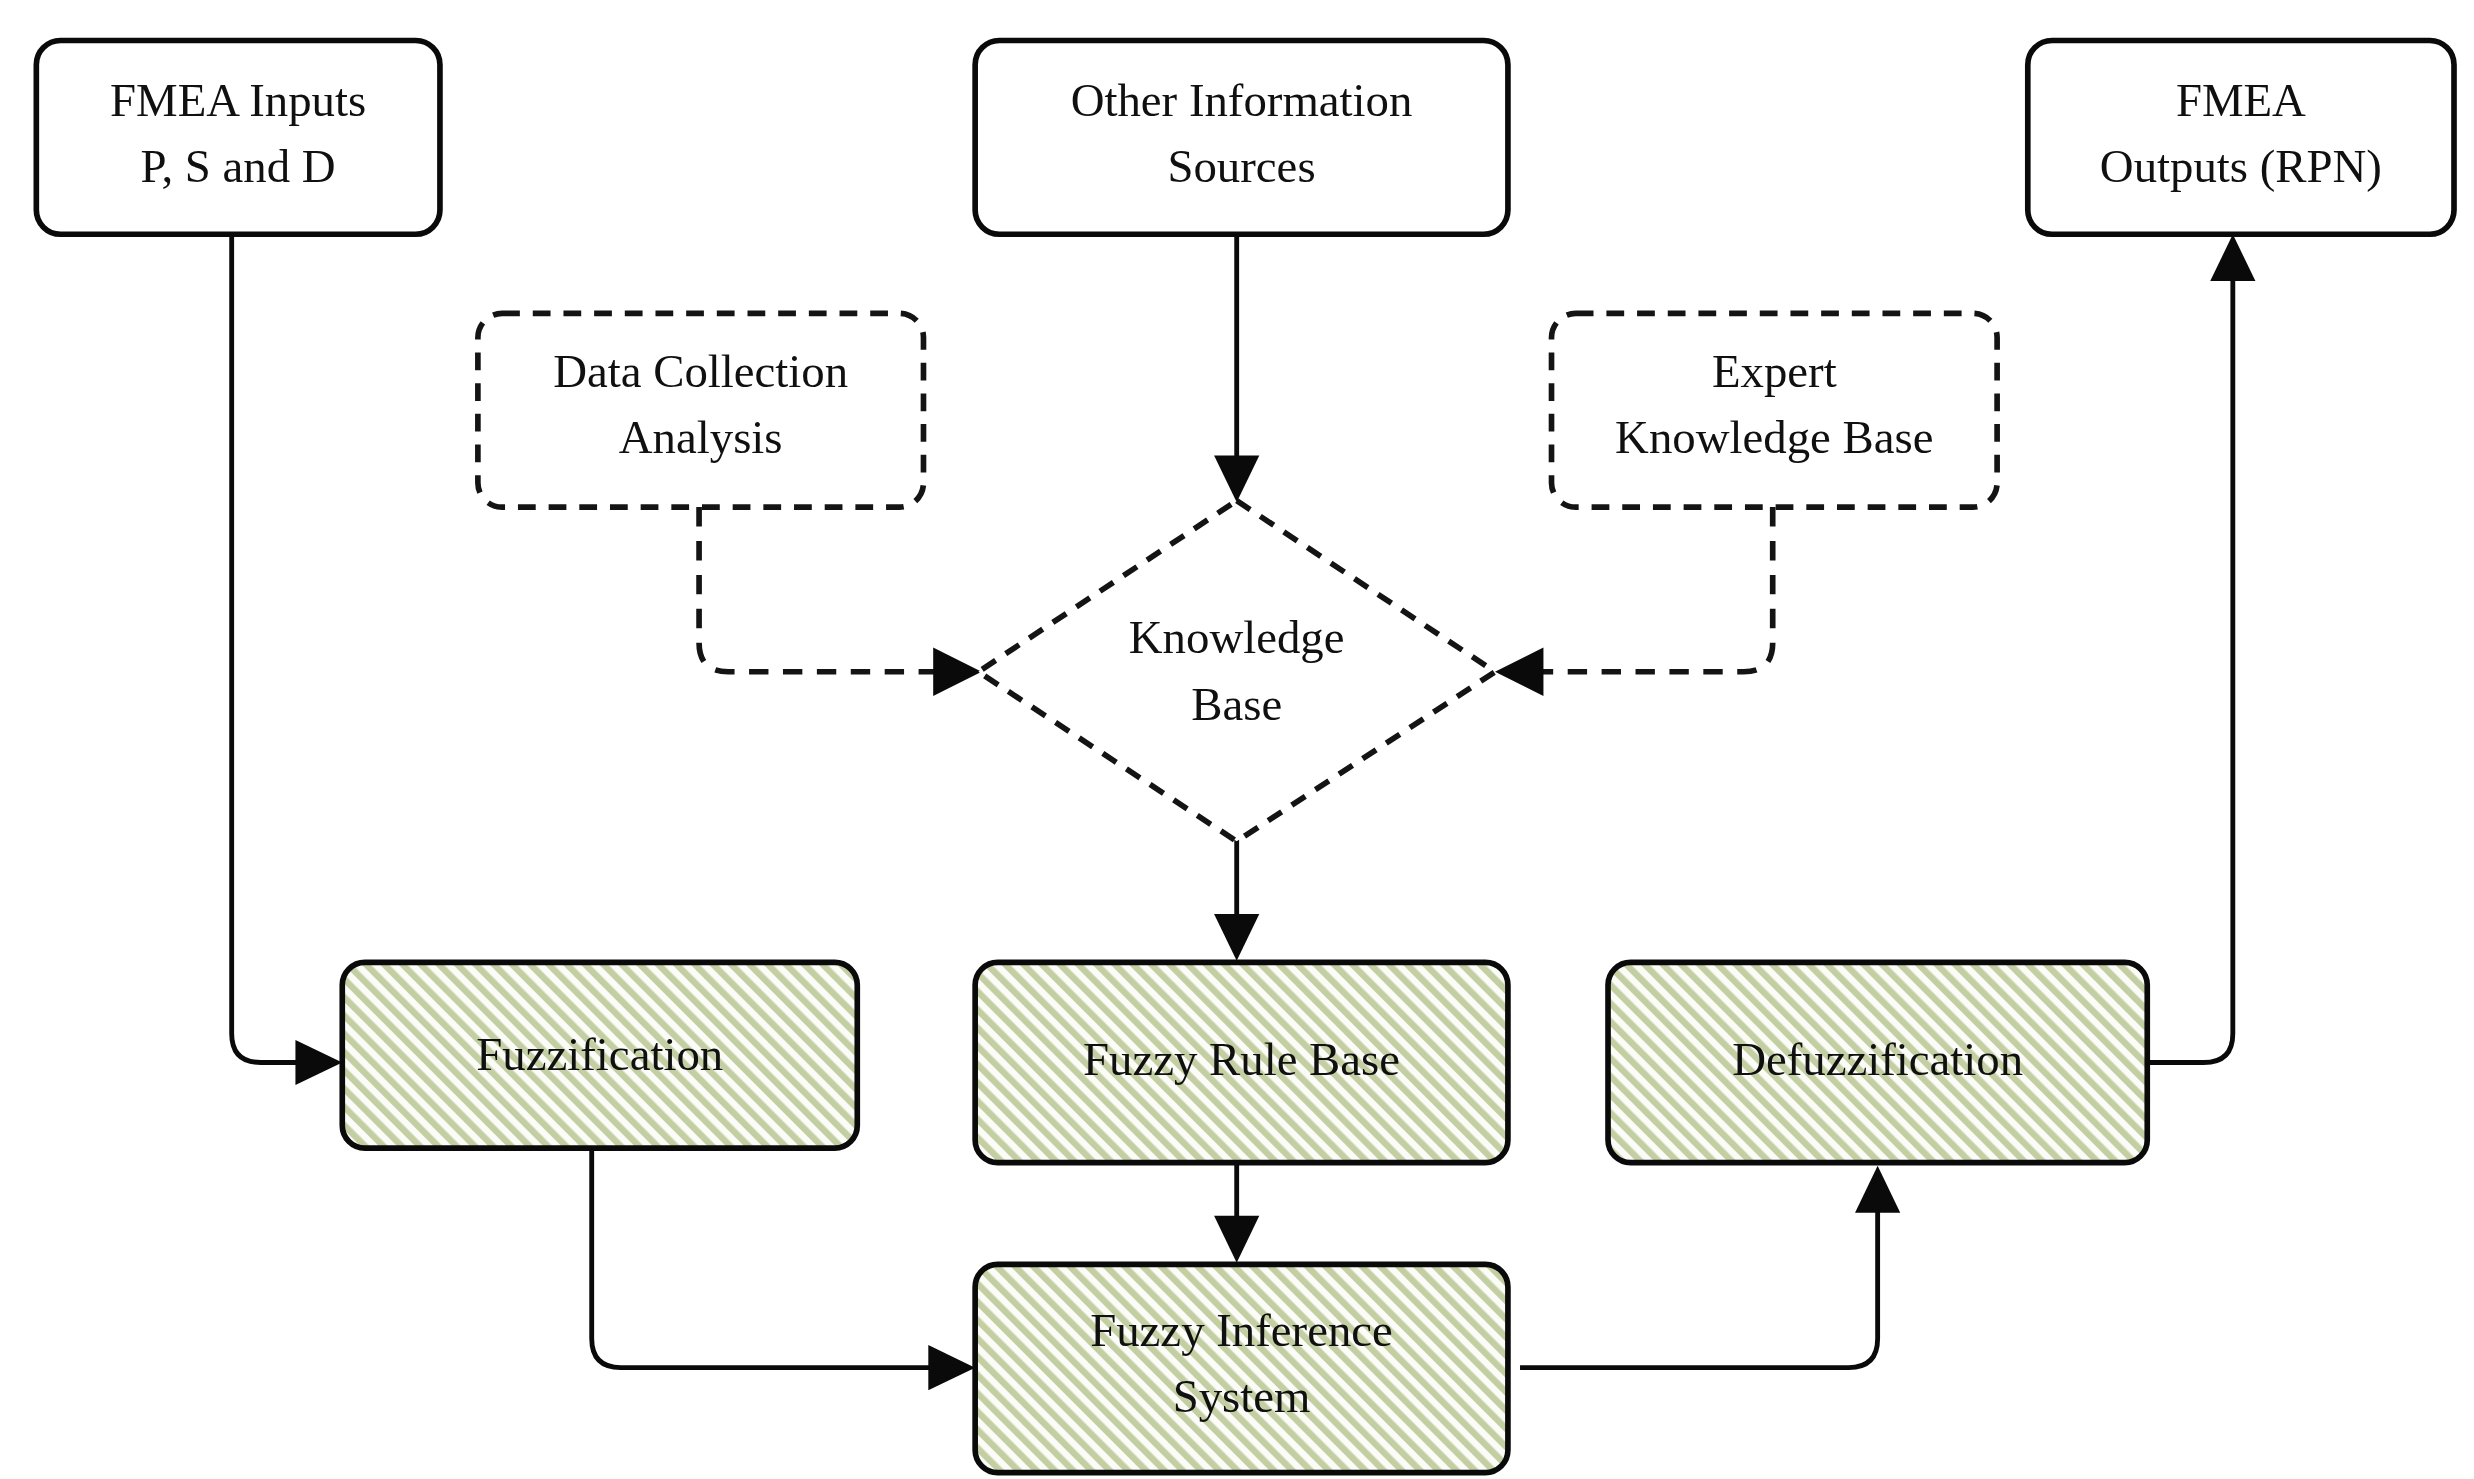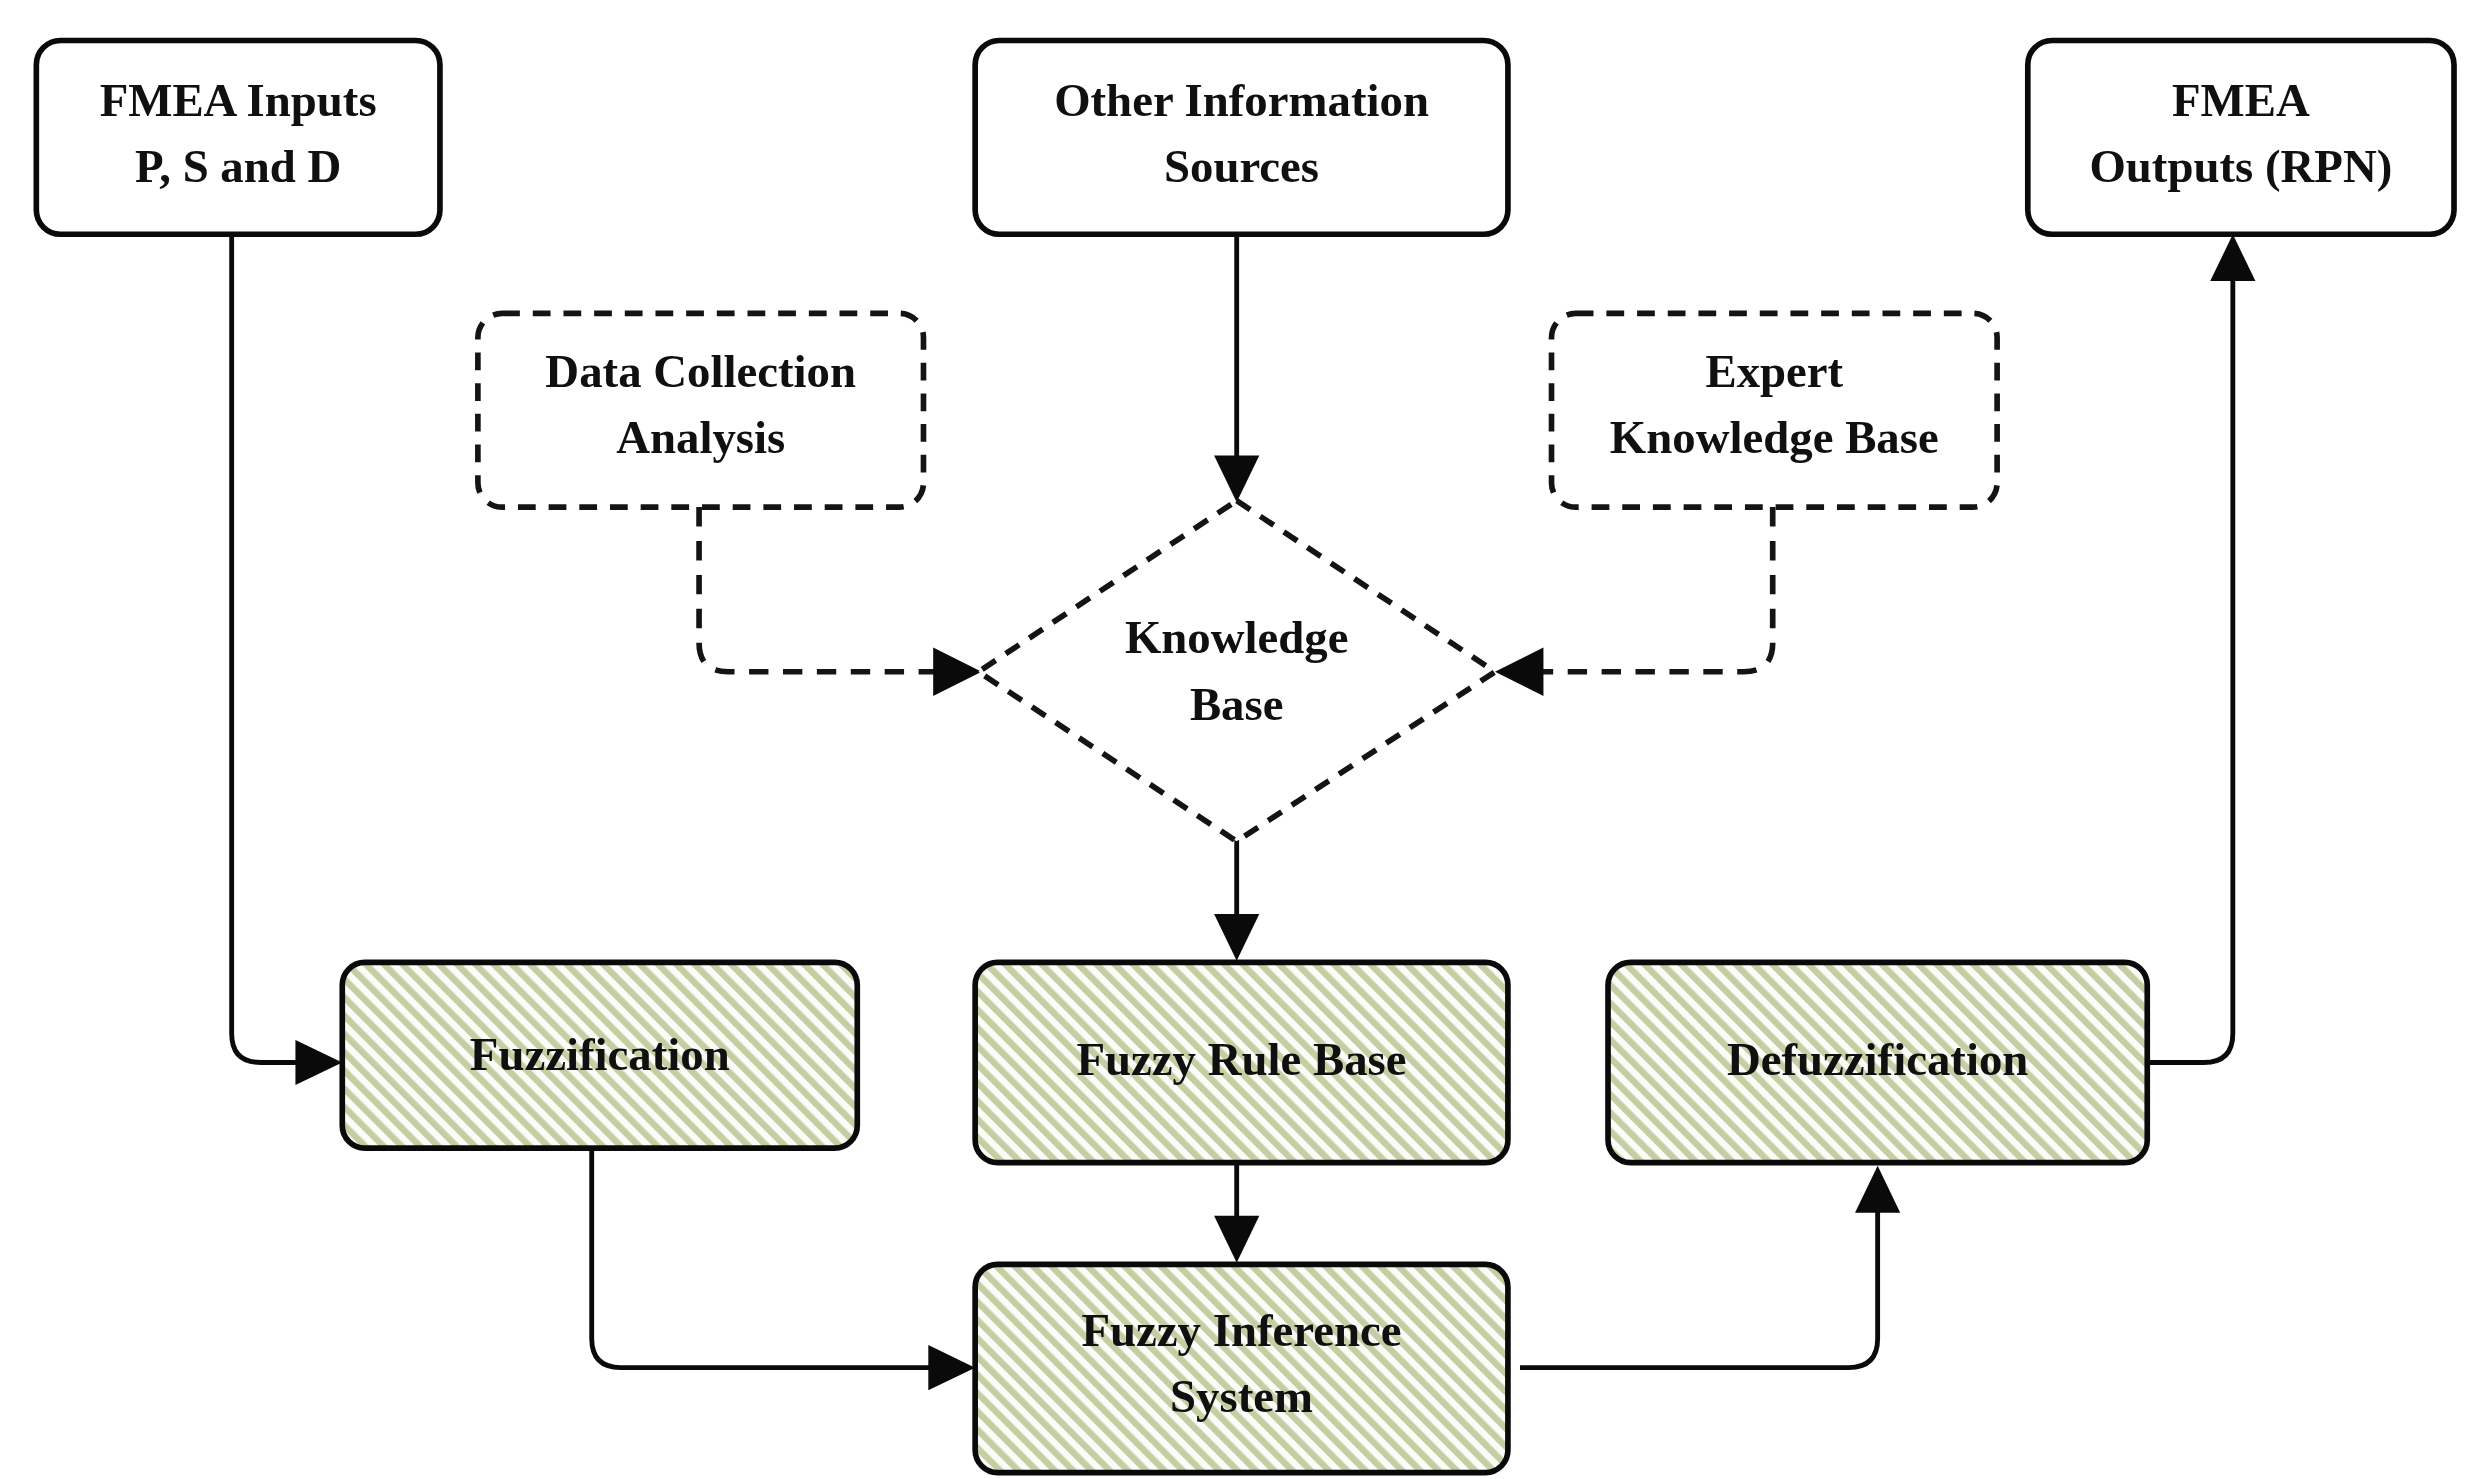--- a/index.html
+++ b/index.html
@@ -11,21 +11,20 @@
     width: 2475px;
     height: 1480px;
     font-family: "Liberation Serif", "DejaVu Serif", serif;
     overflow: hidden;
   }
   #diagram-root {
     position: relative;
     width: 2475px;
     height: 1480px;
     background: #ffffff;
-    font-weight: bold;
   }
   svg.canvas {
     position: absolute;
     top: 0;
     left: 0;
     width: 2475px;
     height: 1480px;
     display: block;
   }
   .node-label {

